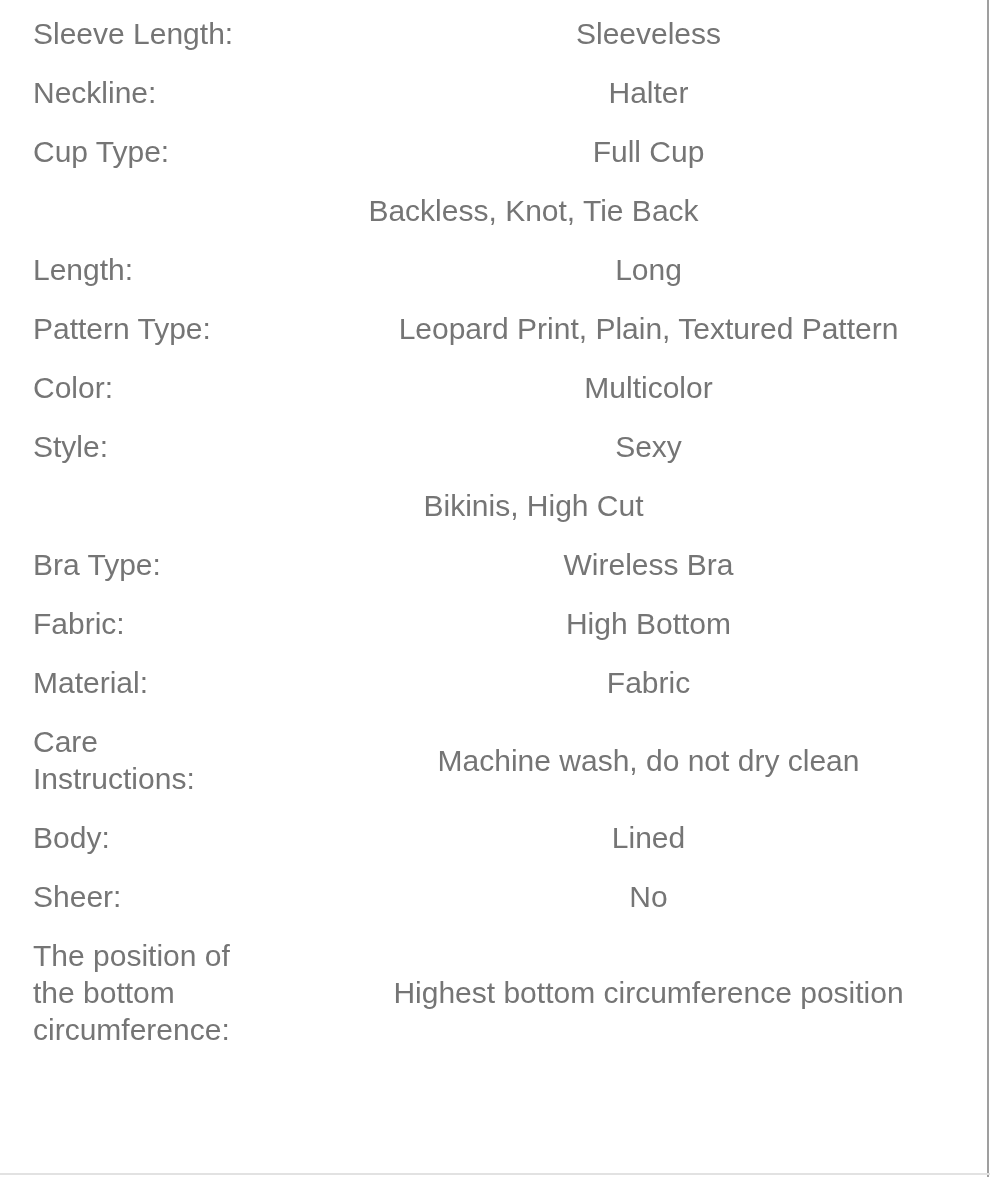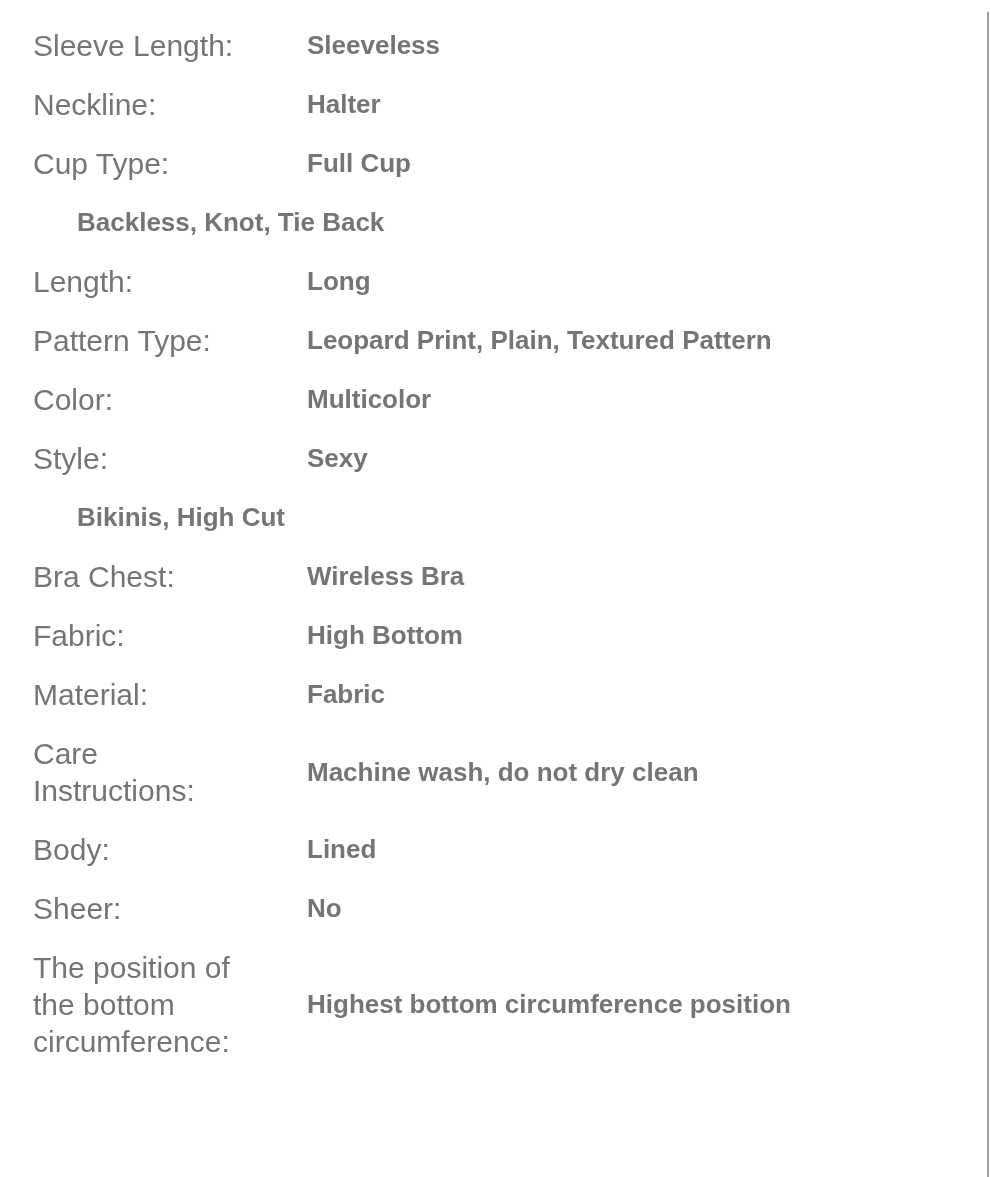--- a/index.html
+++ b/index.html
@@ -8,21 +8,20 @@
     height: 1177px;
     background: #ffffff;
     overflow: hidden;
     font-family: "Liberation Sans", sans-serif;
   }
   .panel {
     position: relative;
     width: 990px;
     height: 896px;
     background: var(--bg, #ffffff);
-    margin-top: 12px;
   }
   .attr-table {
     padding: 4px 0 0 33px;
   }
   .row {
     display: flex;
     align-items: center;
   }
   .attr-label {
     width: 230px;
@@ -30,24 +29,25 @@
     padding: 11px 0;
     font-size: 30px;
     line-height: 37px;
     color: var(--text, #757575);
     font-weight: 400;
   }
   .attr-value {
     margin-left: 44px;
     flex: 1 1 auto;
     padding: 11px 0;
-    font-size: 26px;
+    font-size: 30px;
     line-height: 37px;
     color: var(--text, #757575);
-    font-weight: 700;
+    font-weight: 400;
+    text-align: center;
   }
   .right-border {
     position: absolute;
     top: 0;
     left: 987px;
     width: 2px;
     height: 1177px;
     background: var(--rightBorder, #9f9f9f);
   }
   .bottom-border {
@@ -101,21 +101,21 @@
   <div class="row">
     <div class="attr-label">Style:</div>
     <div class="attr-value">Sexy</div>
   </div>
 
   <div class="row">
     <div class="attr-value">Bikinis, High Cut</div>
   </div>
 
   <div class="row">
-    <div class="attr-label">Bra Chest:</div>
+    <div class="attr-label">Bra Type:</div>
     <div class="attr-value">Wireless Bra</div>
   </div>
 
   <div class="row">
     <div class="attr-label">Fabric:</div>
     <div class="attr-value">High Bottom</div>
   </div>
 
   <div class="row">
     <div class="attr-label">Material:</div>

